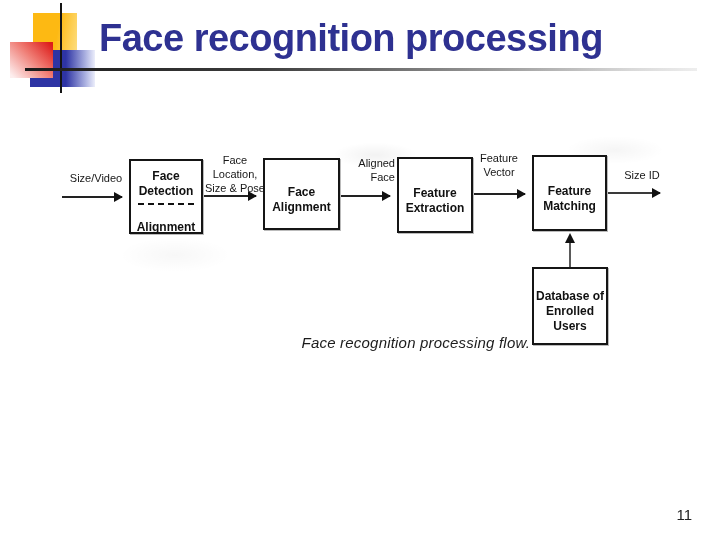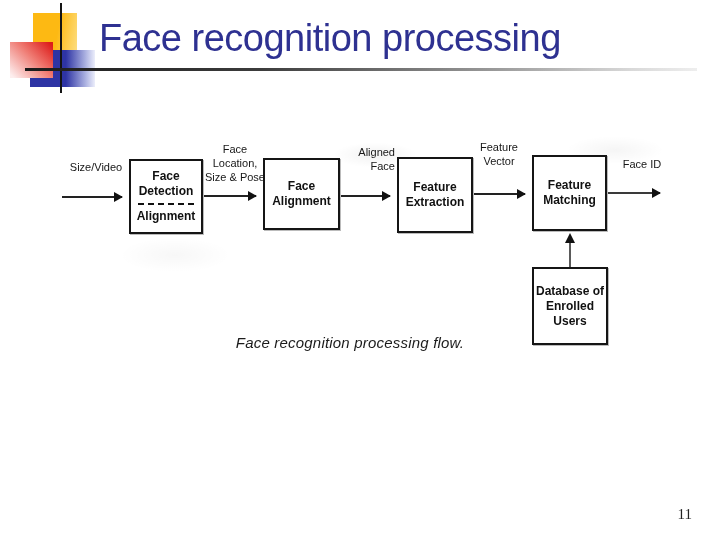--- a/index.html
+++ b/index.html
@@ -13,32 +13,32 @@
     background:linear-gradient(100deg,#fdb913 55%,#fddd7f);}
   .sq-blue{left:30px;top:50px;width:65px;height:37px;
     background:linear-gradient(to right,#2e34a4 55%,#aab0e0 85%,#eceefb);}
   .sq-red{left:10px;top:42px;width:43px;height:36px;
     background:linear-gradient(225deg,#dd1c1a 5%,#ef7a72 45%,#fdeeee 95%);}
   .vline{position:absolute;left:60px;top:3px;width:2px;height:90px;background:#141414;}
   .title-underline{position:absolute;left:25px;top:68px;width:672px;height:3px;
     background:linear-gradient(to right,#1b1b1b,#3c3c3c 35%,#9a9a9a 70%,#d8d8d8 90%,#eeeeee);}
   .title{
     position:absolute;left:99px;top:14px;margin:0;width:600px;
-    font-size:38px;line-height:48px;font-weight:400;color:#2e3191;
+    font-size:38px;line-height:48px;font-weight:700;color:#2e3191;
     letter-spacing:-0.5px;white-space:nowrap;
   }
   
   .diagram{position:absolute;left:0;top:130px;width:720px;height:230px;}
   .box{
     position:absolute;box-sizing:border-box;border:2px solid #151515;background:#fff;
     display:flex;flex-direction:column;align-items:center;justify-content:center;
     font-weight:bold;font-size:12px;line-height:15px;color:#111;text-align:center;
     box-shadow:1px 1px 0 #bbb;
   }
-  .ml{white-space:pre-line;}
+  .ml{white-space:pre-line;margin-top:11px;}
   .box-detection{left:129px;top:29px;width:74px;height:75px;}
   .box-alignment{left:263px;top:28px;width:77px;height:72px;}
   .box-extraction{left:397px;top:27px;width:76px;height:76px;}
   .box-matching{left:532px;top:25px;width:75px;height:76px;}
   .box-database{left:532px;top:137px;width:76px;height:78px;text-align:center;}
   .dash-divider{width:56px;border-top:2px dashed #111;margin:4px 0;}
   .edge-label{
     position:absolute;font-size:11px;line-height:14px;color:#171717;
     text-align:center;white-space:pre-line;
   }
@@ -60,25 +60,25 @@
     border-left:5px solid transparent;border-right:5px solid transparent;border-bottom:10px solid #111;}
   
   .scan-tint{position:absolute;left:55px;top:5px;width:615px;height:220px;
     background:
       radial-gradient(60px 18px at 320px 20px,rgba(0,0,0,0.05),transparent 70%),
       radial-gradient(70px 20px at 560px 15px,rgba(0,0,0,0.04),transparent 70%),
       radial-gradient(80px 25px at 120px 120px,rgba(0,0,0,0.03),transparent 70%);
     pointer-events:none;}
   
   .caption{
-    position:absolute;left:170px;top:334px;width:360px;text-align:center;
+    position:absolute;left:170px;top:334px;width:360px;text-align:right;
     font-size:15px;font-style:italic;color:#1c1c1c;letter-spacing:0.2px;
   }
   .page-number{
-    position:absolute;right:28px;bottom:17px;font-size:15px;color:#222;font-family:Liberation Serif, serif;
+    position:absolute;right:28px;bottom:17px;font-size:15px;color:#222;
   }
 </style>
 </head>
 <body>
 
 <div class="slide">
 
   <div class="sq sq-yellow"></div>
   <div class="sq sq-blue"></div>
   <div class="sq sq-red"></div>
@@ -91,21 +91,21 @@
     <div class="scan-tint"></div>
 
     <div class="edge-label ml lbl-input">Size/Video</div>
     <div class="edge-label ml lbl-location">Face
 Location,
 Size &amp; Pose</div>
     <div class="edge-label ml lbl-aligned">Aligned
 Face</div>
     <div class="edge-label ml lbl-vector">Feature
 Vector</div>
-    <div class="edge-label ml lbl-faceid">Face ID</div>
+    <div class="edge-label ml lbl-faceid">Size ID</div>
 
     <div class="arrow arrow-1">
       <div class="head-r"></div>
     </div>
     <div class="arrow arrow-2">
       <div class="head-r"></div>
     </div>
     <div class="arrow arrow-3">
       <div class="head-r"></div>
     </div>

